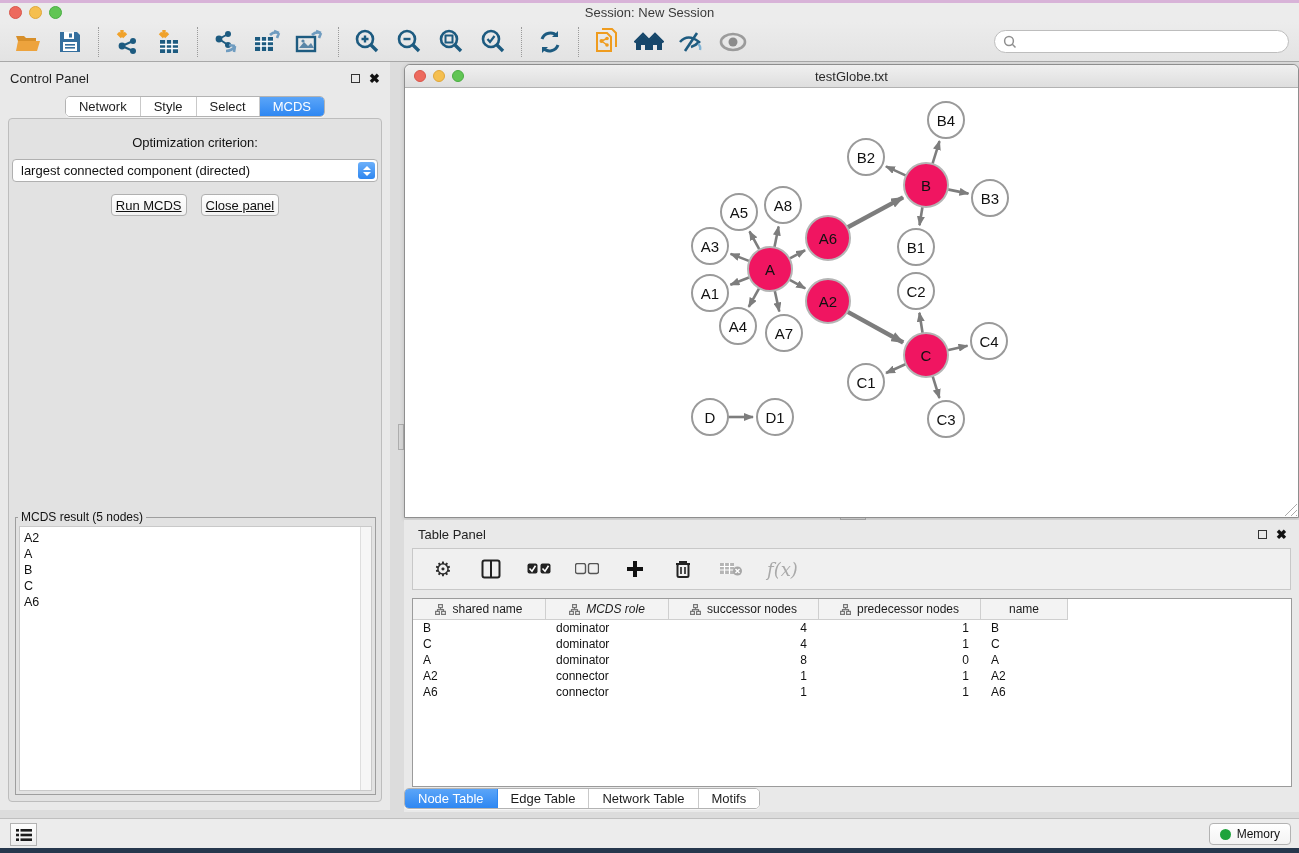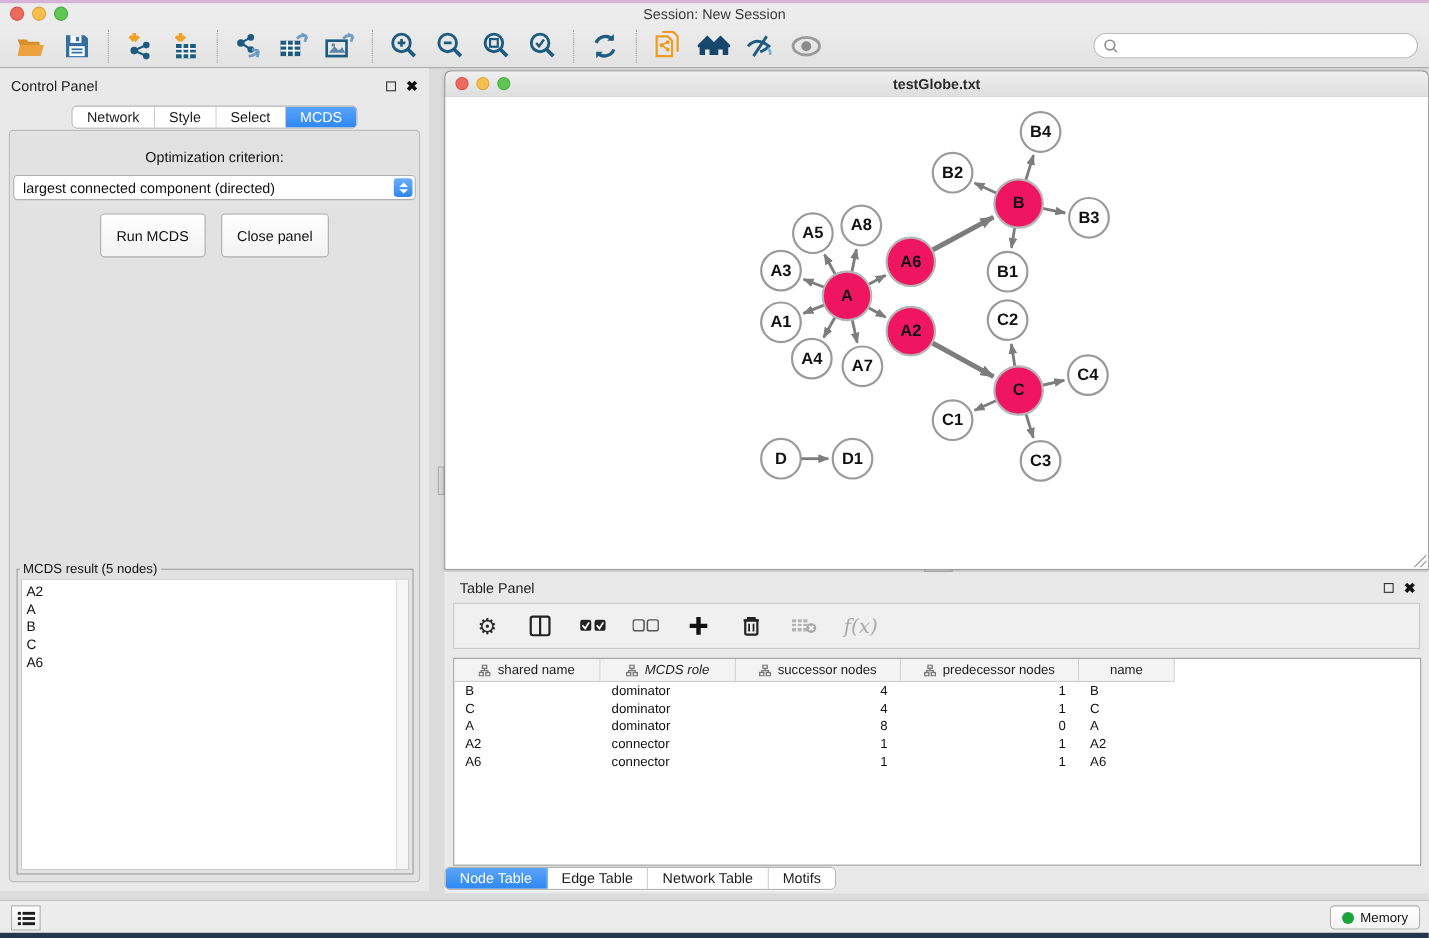--- a/index.html
+++ b/index.html
@@ -41,31 +41,31 @@
   #control-panel .panel-title-row { padding:9px 10px 0 10px; }
   #cp-tabs { position:absolute; left:0; top:34px; width:100%; display:flex; justify-content:center; }
   #cp-content { position:absolute; left:8px; top:56px; width:374px; height:684px; background:#e2e2e2; border:1px solid #bdbdbd; border-radius:4px; }
   .opt-label { text-align:center; font-size:13px; color:#111; margin-top:16px; }
   .combo { position:relative; margin:9px auto 0 auto; width:366px; height:23px; background:#fff; border:1px solid #b0b0b0; border-radius:4px; display:flex; align-items:center; font-size:13px; color:#111; padding-left:8px; }
   .combo .spinner { position:absolute; right:2px; top:2px; bottom:2px; width:17px; border-radius:3px; background:linear-gradient(#6cb0fa,#2e86f0); display:flex; flex-direction:column; align-items:center; justify-content:center; gap:2px; }
   .combo .spinner i { width:0; height:0; border-left:4px solid transparent; border-right:4px solid transparent; display:block; }
   .combo .spinner i.up { border-bottom:4px solid #fff; }
   .combo .spinner i.down { border-top:4px solid #fff; }
   .btn-row { display:flex; justify-content:center; gap:14px; margin-top:12px; }
-  .mac-btn { height:40px; background:linear-gradient(#ffffff,#f2f2f2); border:1px solid #b0b0b0; border-radius:4px; font-size:13px; color:#111; padding:0 14px; display:flex; align-items:center; cursor:default; }
+  .mac-btn { height:22px; background:linear-gradient(#ffffff,#f2f2f2); border:1px solid #b0b0b0; border-radius:4px; font-size:13px; color:#111; padding:0 4px; display:flex; align-items:center; cursor:default;text-decoration:underline; }
 
   fieldset.result-group { position:absolute; left:6px; top:391px; width:361px; height:285px; border:1px solid #9e9e9e; padding:0; background:transparent; }
   fieldset.result-group legend { font-size:12px; color:#111; margin-left:2px; padding:0 3px; }
   .result-list { position:absolute; left:3px; top:2px; right:3px; bottom:3px; background:#fff; border:1px solid #c9c9c9; overflow:hidden; }
   .result-list ul { list-style:none; padding:3px 0 0 4px; }
   .result-list li { font-size:12.5px; line-height:16px; color:#111; }
   .result-scroll { position:absolute; right:0; top:0; bottom:0; width:11px; background:#f6f6f6; border-left:1px solid #dedede; }
 
   
-  #net-window { position:absolute; left:404px; top:64px; width:895px; height:454px; border:1px solid #8e8e8e; border-radius:6px 6px 0 0; background:#fff; box-shadow:0 1px 4px rgba(0,0,0,.15);font-weight:bold; }
+  #net-window { position:absolute; left:404px; top:64px; width:895px; height:454px; border:1px solid #8e8e8e; border-radius:6px 6px 0 0; background:#fff; box-shadow:0 1px 4px rgba(0,0,0,.15); }
   #net-titlebar { position:relative; height:23px; background:linear-gradient(#f0f0f0,#dedede); border-bottom:1px solid #b2b2b2; border-radius:6px 6px 0 0; display:flex; align-items:center; justify-content:center; }
   #net-titlebar .light { width:12px; height:12px; }
   #net-titlebar .wtitle { font-size:13px; color:#2a2a2a; }
   #net-canvas { position:relative; width:893px; height:429px; background:#fff; }
   .grip { position:absolute; right:1px; bottom:1px; width:14px; height:14px; background:
     repeating-linear-gradient(135deg, transparent 0 3px, #ababab 3px 4px); clip-path:polygon(100% 0,100% 100%,0 100%); }
   .divider-handle-v { position:absolute; left:398px; top:424px; width:6px; height:26px; background:#d6d6d6; border:1px solid #adadad; }
   .divider-handle-h { position:absolute; left:840px; top:514px; width:26px; height:6px; background:#d6d6d6; border:1px solid #adadad; }
 
   

